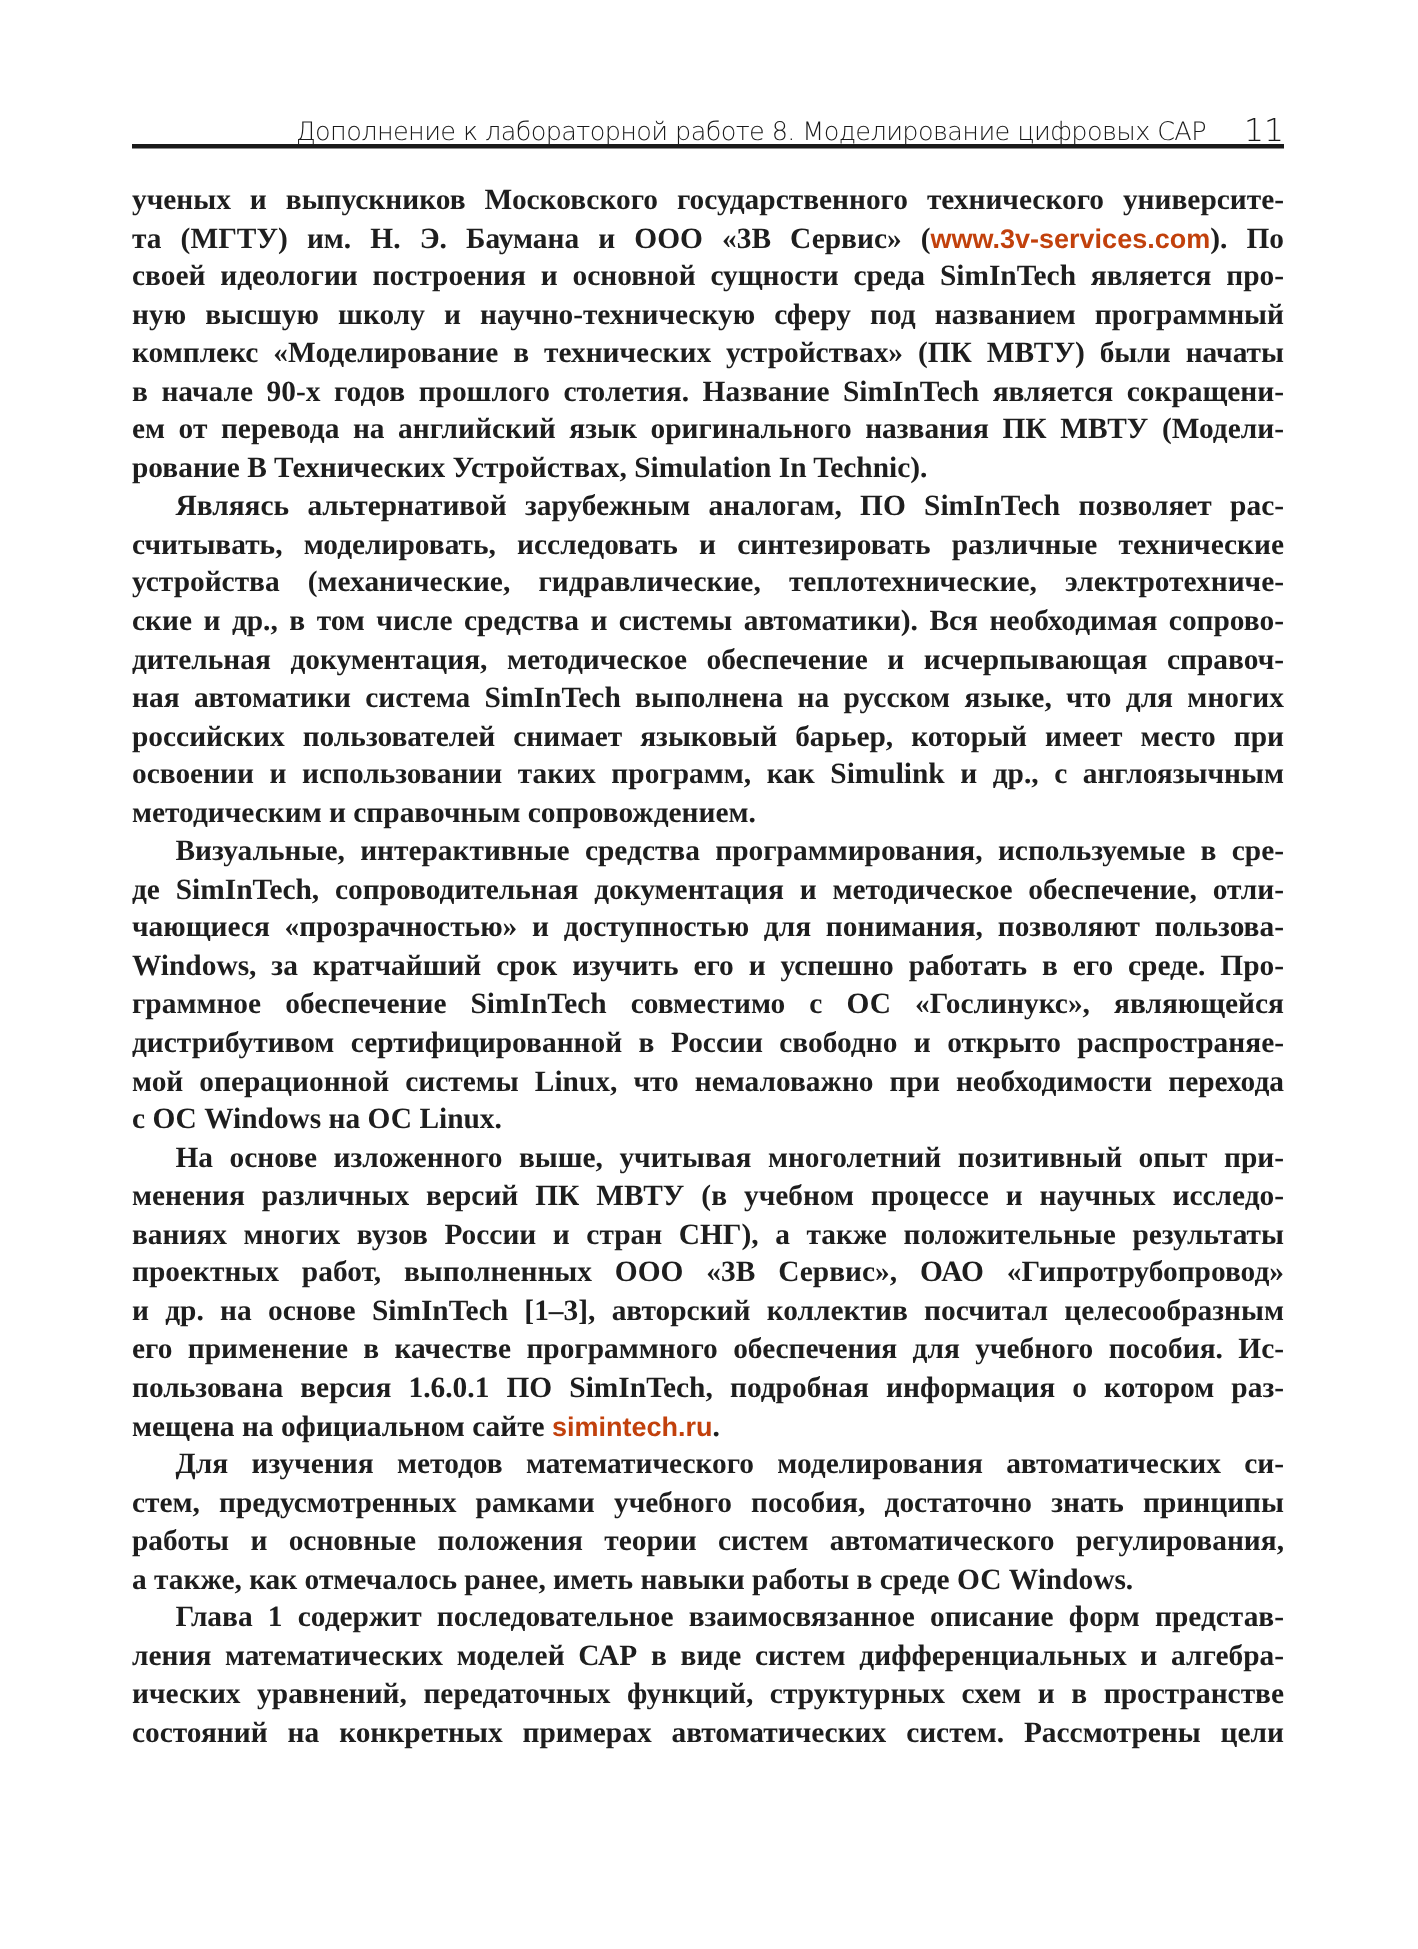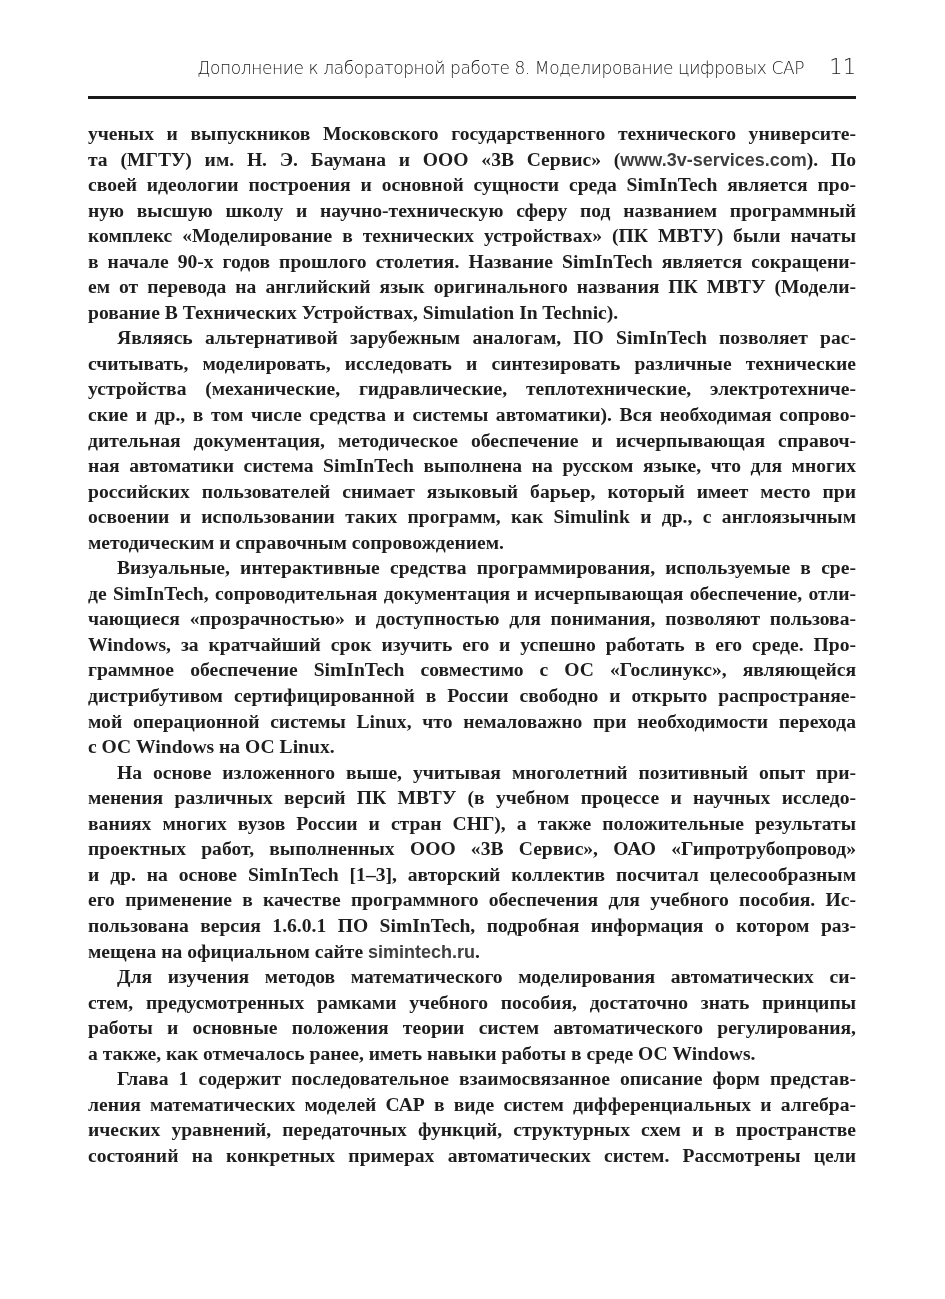--- a/index.html
+++ b/index.html
@@ -1,19 +1,19 @@
 <!DOCTYPE html>
 <html><head>
 <meta charset="utf-8">
 <style>
   html, body { margin: 0; padding: 0; background: #ffffff; }
   body { width: 945px; height: 1299px; position: relative; overflow: hidden; }
   .page { position: absolute; left: 0; top: 0; width: 945px; height: 1299px; background: #fff; }
   .running-head {
-    position: absolute; left: 88px; top: 54px; width: 768px; height: 30px;
+    position: absolute; left: 88px; top: 74px; width: 768px; height: 30px;
     font-family: "DejaVu Sans", sans-serif; color: #1a1a1a; text-decoration: underline;
   }
   .running-head .title {
     position: absolute; right: 52px; top: 4px; font-size: 17px; letter-spacing: -0.4px;
     font-weight: 300; white-space: nowrap;
   }
   .running-head .pageno {
     position: absolute; right: 0; top: 1px; font-size: 21px; font-weight: 300;
   }
   .rule { position: absolute; left: 88px; top: 96px; width: 768px; height: 3px; background: #1a1a1a; }
@@ -21,21 +21,21 @@
     position: absolute; left: 88px; top: 121px; width: 768px;
     font-family: "Liberation Serif", serif; font-size: 19.6px; color: #1e1e1e;
   }
   .line {
     height: 25.55px; line-height: 25.55px; white-space: nowrap;
     text-align: justify; text-align-last: justify; overflow: visible; font-weight: bold;
   }
   .line.last { text-align-last: left; }
   .line.indent { padding-left: 29px; }
   .link {
-    font-family: "Liberation Sans", sans-serif; color: #404040; font-size: 18px;
+    font-family: "Liberation Sans", sans-serif; color: #c2410c; font-size: 18px;
   }
 </style>
 </head>
 <body>
 
 <div class="page">
 
   <div class="running-head">
     <span class="title">Дополнение к лабораторной работе 8. Моделирование цифровых САР</span>
     <span class="pageno">11</span>
@@ -62,21 +62,21 @@
       <div class="line">ские и др., в том числе средства и системы автоматики). Вся необходимая сопрово-</div>
       <div class="line">дительная документация, методическое обеспечение и исчерпывающая справоч-</div>
       <div class="line">ная автоматики система SimInTech выполнена на русском языке, что для многих</div>
       <div class="line">российских пользователей снимает языковый барьер, который имеет место при</div>
       <div class="line">освоении и использовании таких программ, как Simulink и др., с англоязычным</div>
       <div class="line last">методическим и справочным сопровождением.</div>
     </div>
 
     <div>
       <div class="line indent">Визуальные, интерактивные средства программирования, используемые в сре-</div>
-      <div class="line">де SimInTech, сопроводительная документация и исчерпывающая обеспечение, отли-</div>
+      <div class="line">де SimInTech, сопроводительная документация и методическое обеспечение, отли-</div>
       <div class="line">чающиеся «прозрачностью» и доступностью для понимания, позволяют пользова-</div>
       <div class="line">Windows, за кратчайший срок изучить его и успешно работать в его среде. Про-</div>
       <div class="line">граммное обеспечение SimInTech совместимо с ОС «Гослинукс», являющейся</div>
       <div class="line">дистрибутивом сертифицированной в России свободно и открыто распространяе-</div>
       <div class="line">мой операционной системы Linux, что немаловажно при необходимости перехода</div>
       <div class="line last">с ОС Windows на ОС Linux.</div>
     </div>
 
     <div>
       <div class="line indent">На основе изложенного выше, учитывая многолетний позитивный опыт при-</div>

